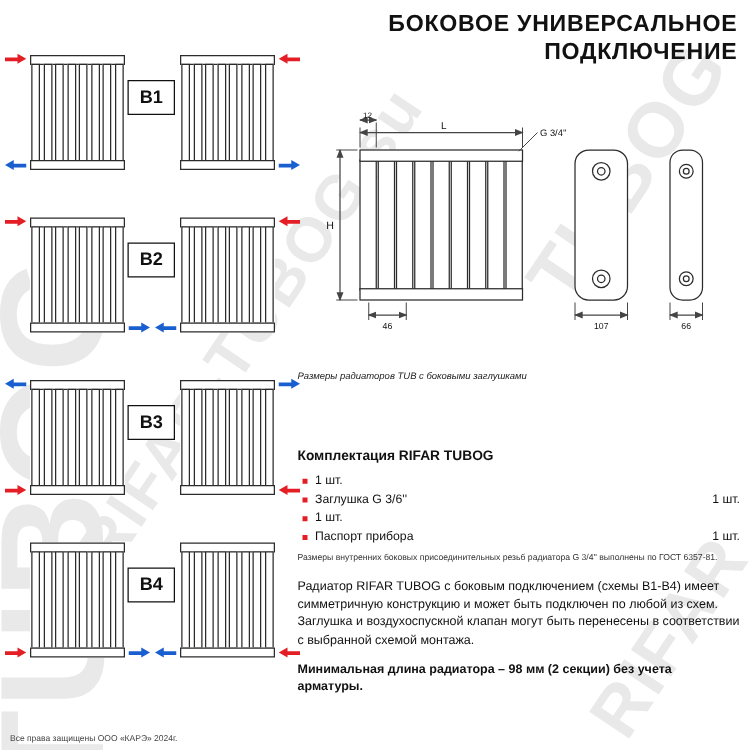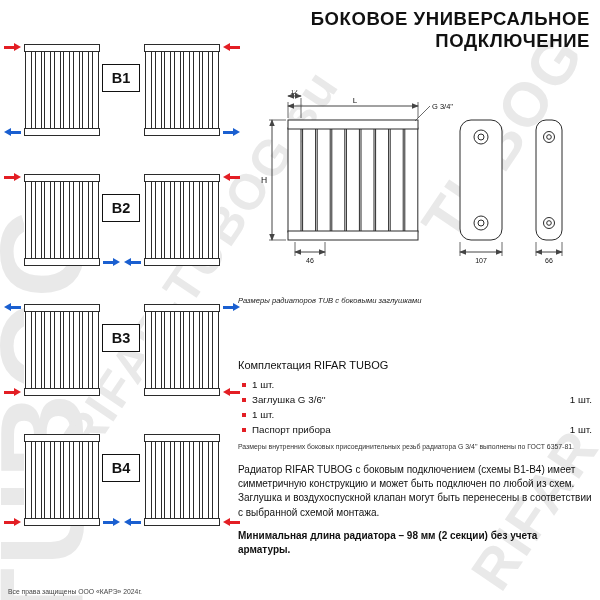--- a/index.html
+++ b/index.html
@@ -36,21 +36,21 @@
   .arr.dir-right .head{right:0;border-left:7px solid currentColor;}
   .arr.dir-left .head{left:0;border-right:7px solid currentColor;}
   .arr.supply{color:#e31e24;}
   .arr.return{color:#1a5fd0;}
   
   .right{position:absolute;left:238px;top:90px;width:354px;z-index:1;}
   .right svg{display:block;}
   .dim{fill:#111;font-family:"Liberation Sans",sans-serif;}
   .caption{font-style:italic;font-size:7.6px;color:#222;margin-top:14px;}
   .equipment{margin-top:54px;}
-  .eq-title{font-size:11px;font-weight:normal;}
+  .eq-title{font-size:11px;font-weight:bold;}
   .eq-title2{font-size:11px;font-weight:bold;color:#e31e24;margin-top:2px;}
   .eq-list{list-style:none;margin:6px 0 0 0;padding:0;}
   .eq-item{display:flex;align-items:center;font-size:9.8px;line-height:15px;}
   .bullet{width:4px;height:4px;background:#e31e24;margin:0 6px 0 4px;flex:none;}
   .eq-name{flex:1;}
   .eq-qty{white-space:nowrap;}
   .eq-note{font-size:6.9px;color:#333;margin-top:6px;}
   .desc{margin-top:13px;font-size:10px;line-height:1.42;}
   .desc p{margin:0;}
   .desc .min{font-weight:bold;margin-top:9px;}

